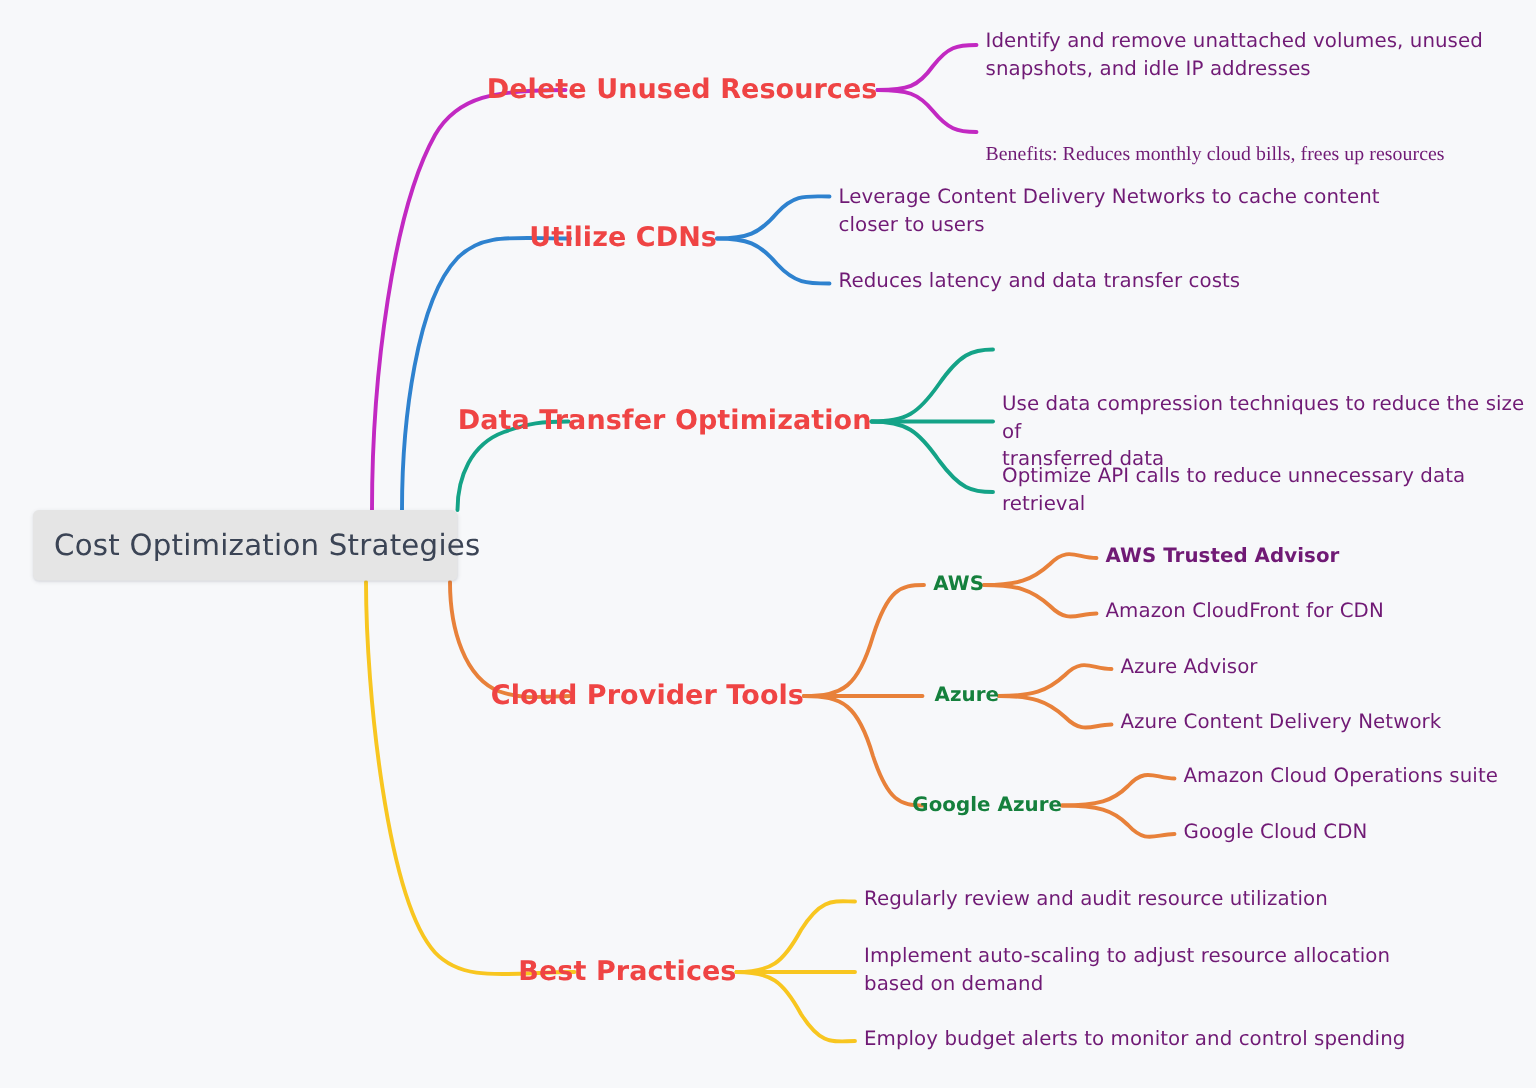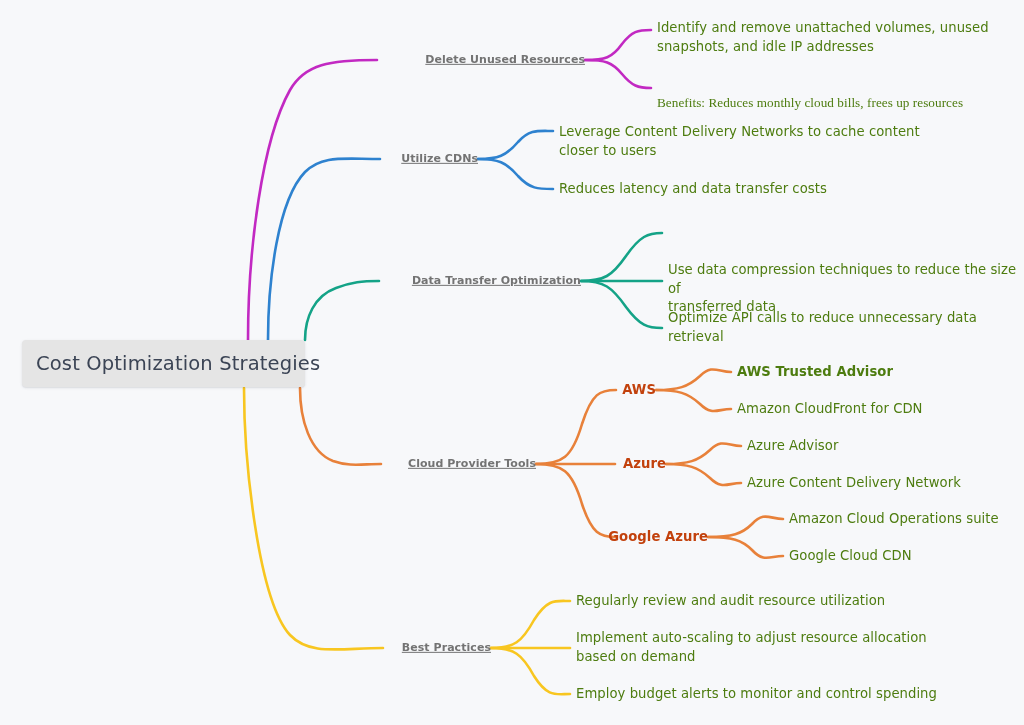--- a/index.html
+++ b/index.html
@@ -50,36 +50,35 @@
     letter-spacing: 0.15px;
     white-space: nowrap;
     font-weight: 400;
   }
   .node {
     position: absolute;
     white-space: nowrap;
     line-height: 1.30;
   }
   .branch-label {
-    font-size: 11px;
+    font-size: 18px;
     font-weight: bold;
-    color: #737373;
+    color: #ef4444;
     letter-spacing: 0.05px;
-    text-decoration: underline;
   }
   .sub-label {
     font-size: 13.2px;
     font-weight: bold;
-    color: #c2410c;
+    color: #15803d;
     letter-spacing: 0.05px;
   }
   .leaf-label {
     font-size: 13.2px;
     font-weight: 400;
-    color: #4d7c0f;
+    color: #701a75;
     letter-spacing: 0.05px;
     white-space: pre-line;
     line-height: 1.42;
   }
   .right-anchor {
     transform: translateX(-100%);
   }
   .vmid {
     transform: translateY(-50%);
   }

